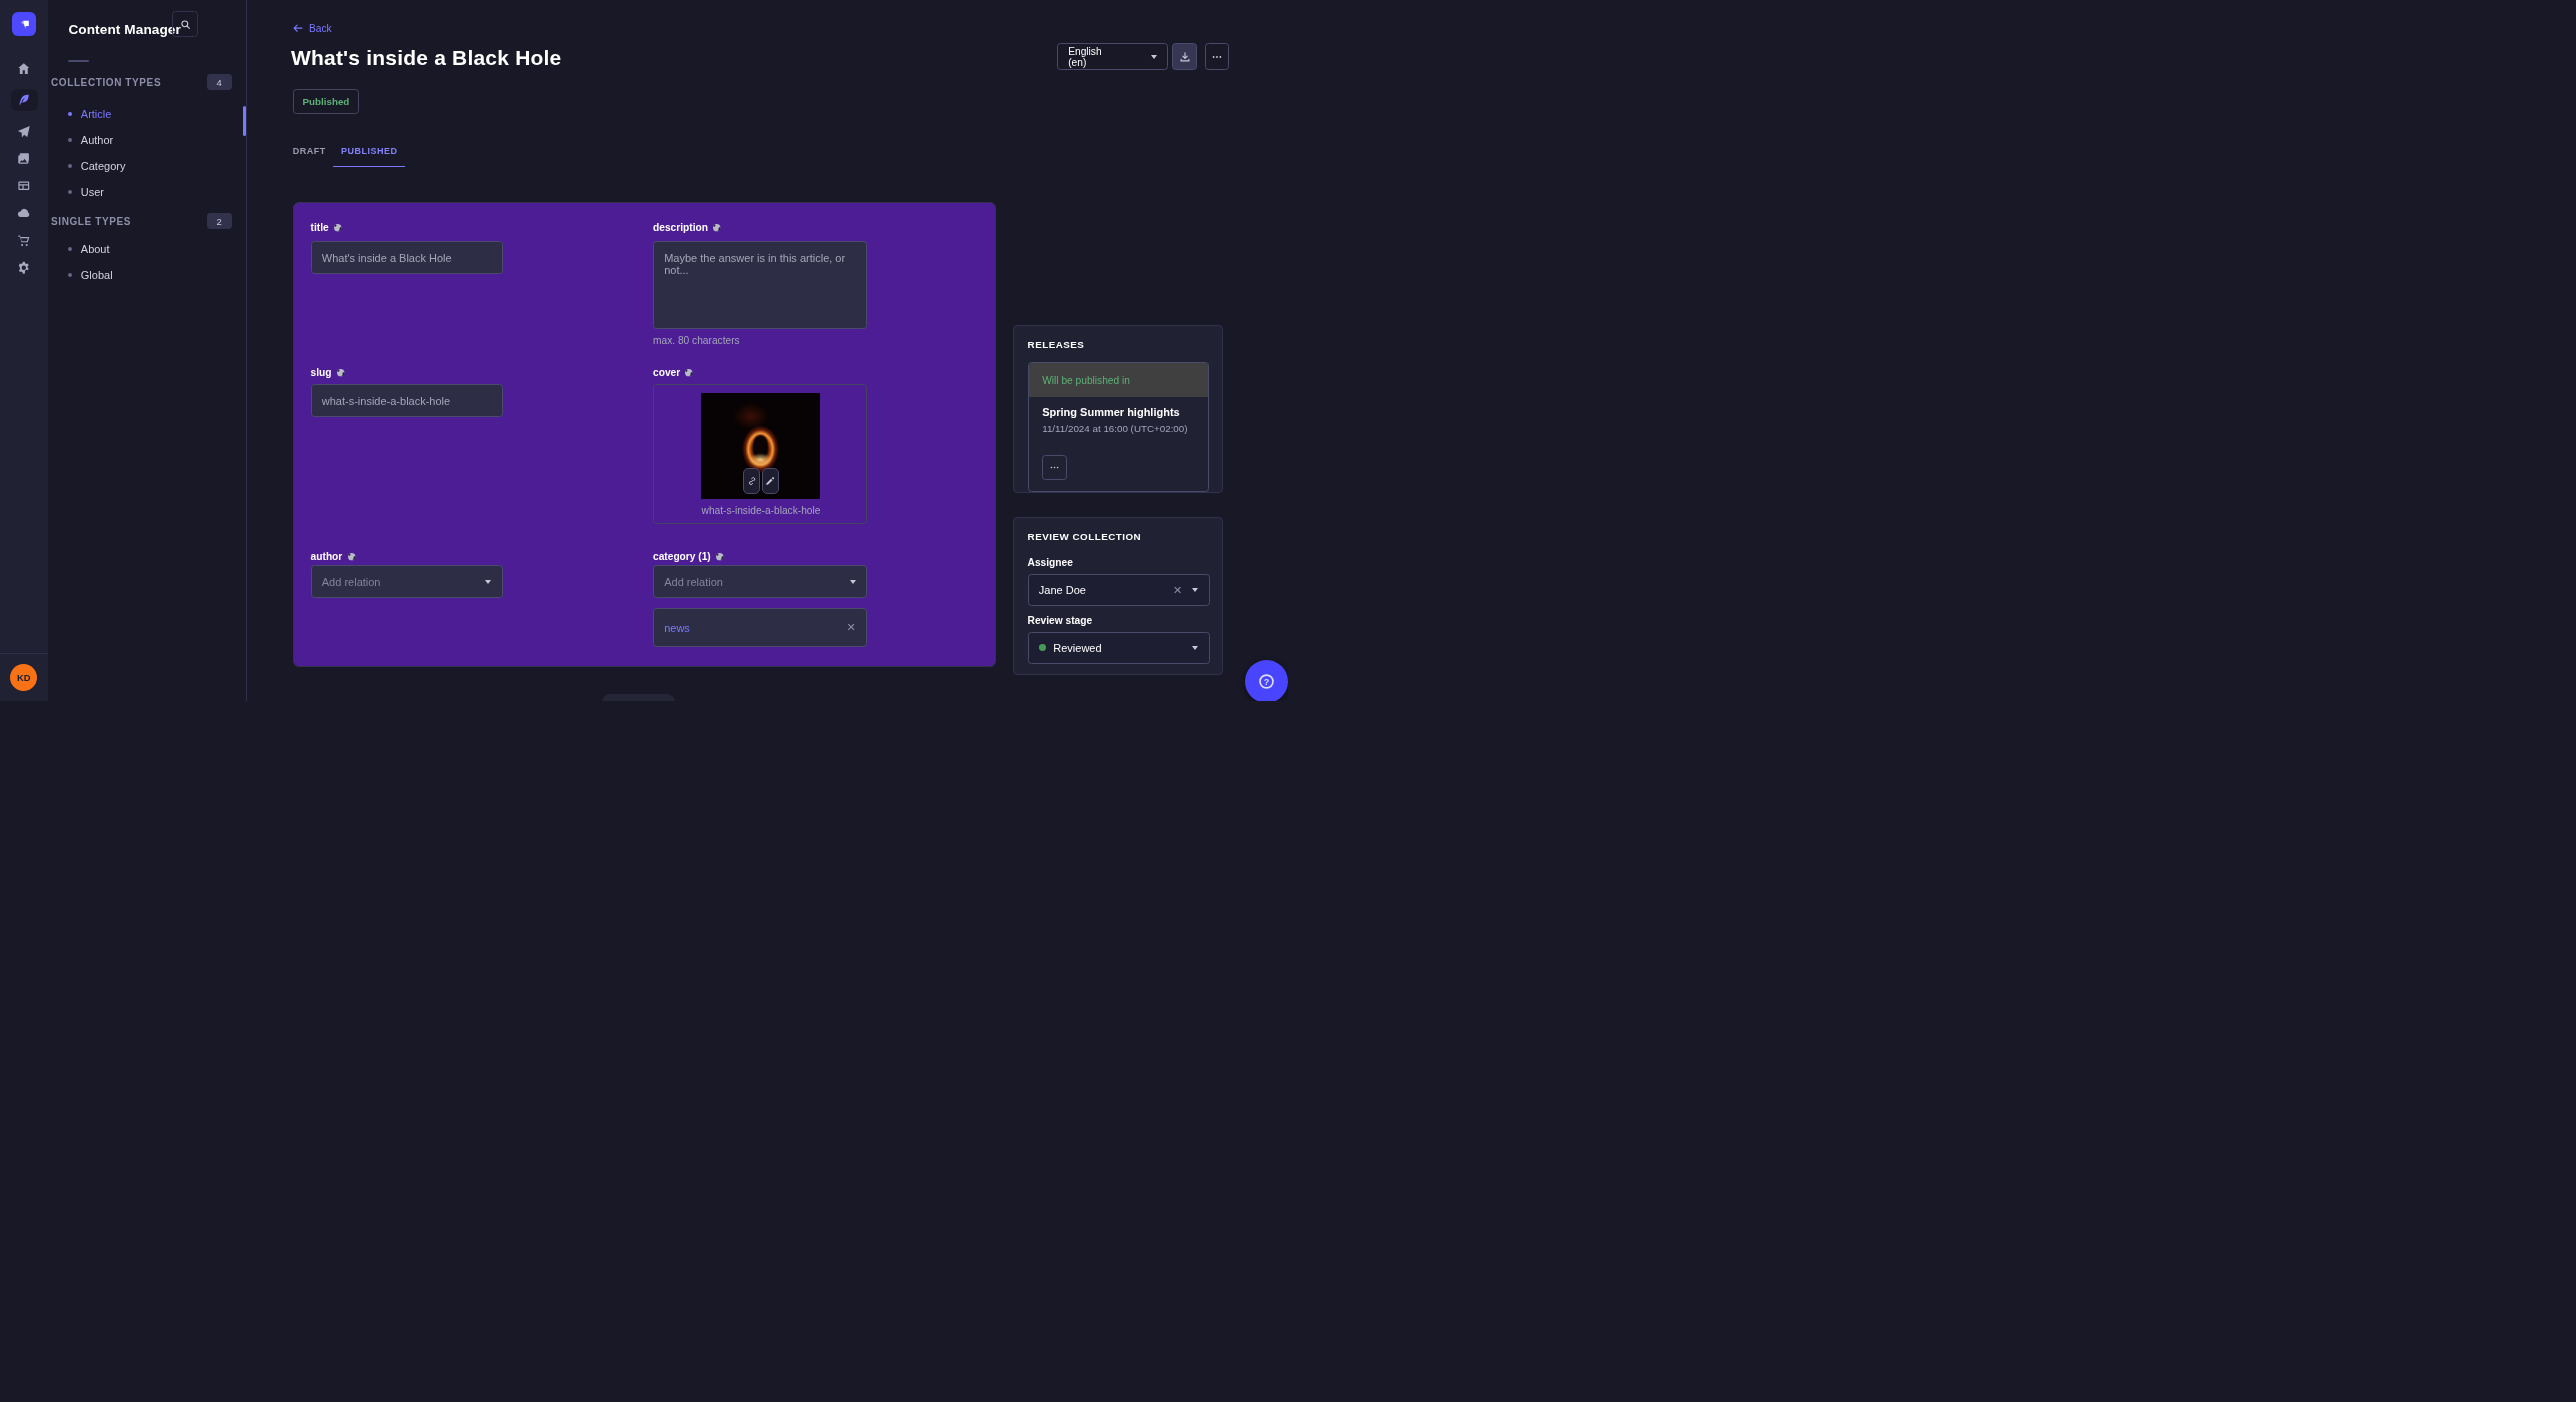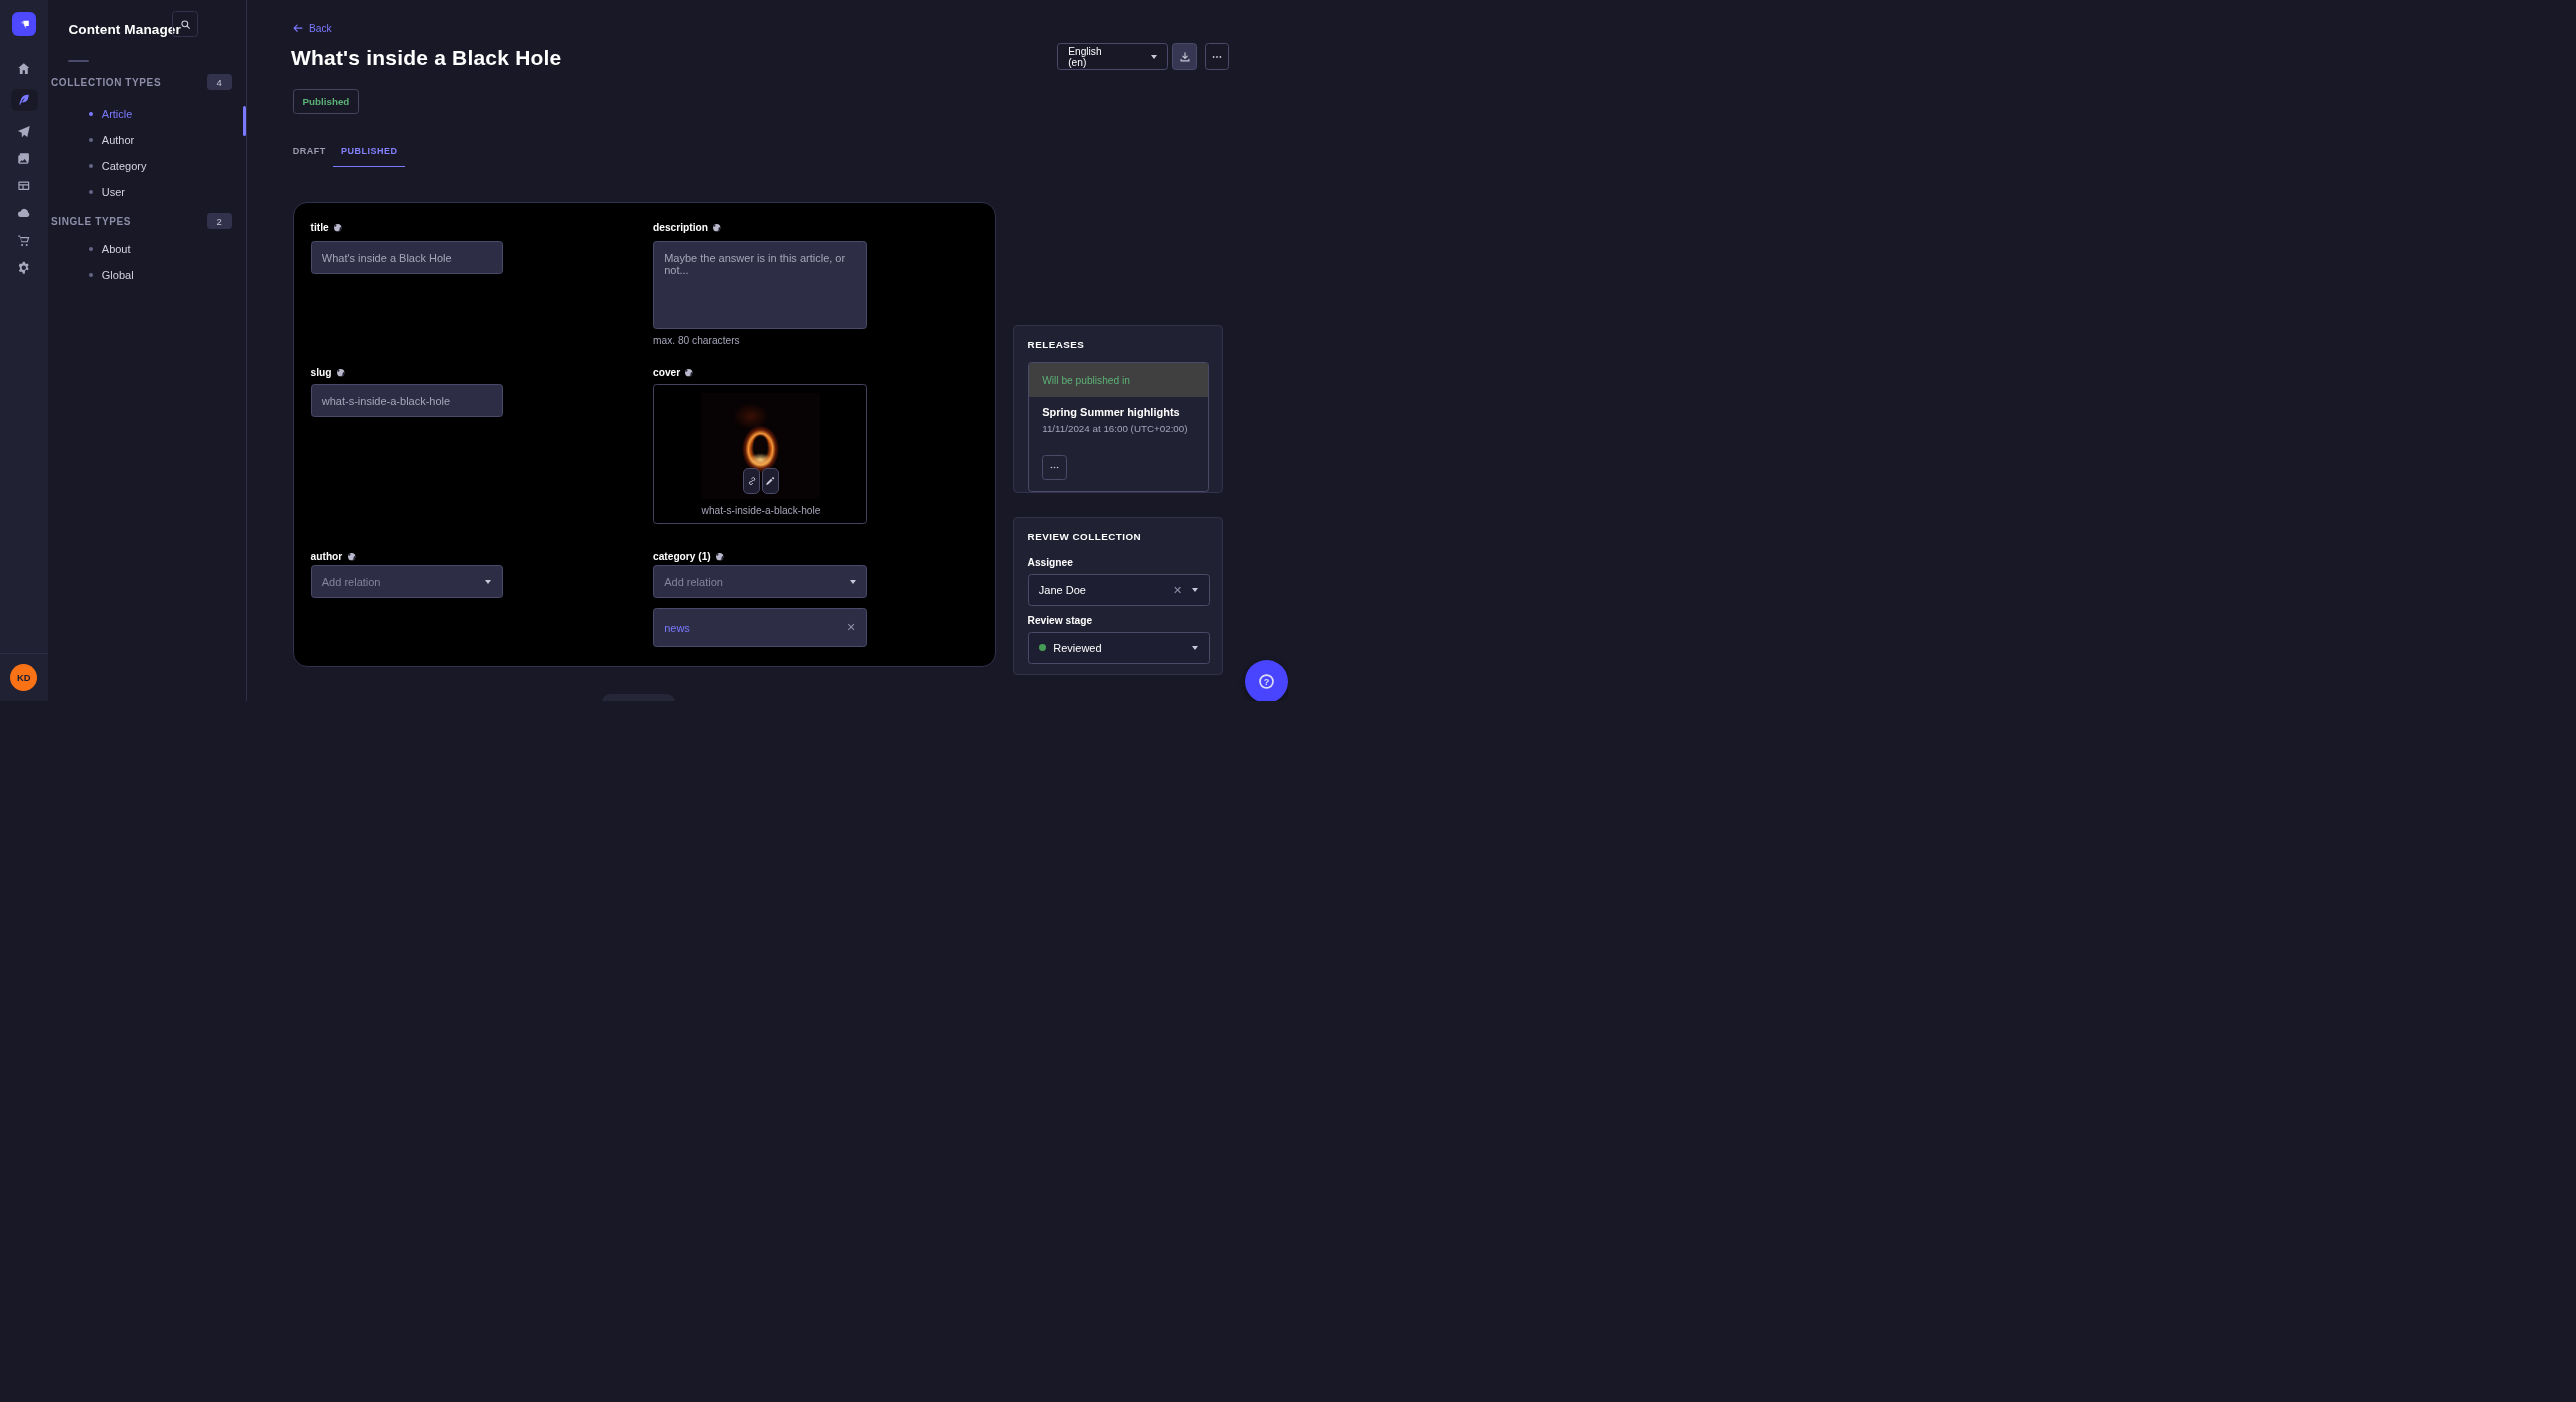--- a/index.html
+++ b/index.html
@@ -21,21 +21,21 @@
 
   
   .subnav{position:absolute;left:48px;top:0;width:198px;height:701px;background:#181826;border-right:0.9px solid #2f2f49;}
   .subnav-title{position:absolute;left:20.4px;top:22px;font-size:13.6px;font-weight:bold;letter-spacing:0.1px;}
   .search-btn{position:absolute;left:124px;top:11px;width:24px;height:24px;border:0.9px solid #32324d;border-radius:3.4px;
               background:transparent;display:flex;align-items:center;justify-content:center;cursor:pointer;color:#c9c9d9;}
   .subnav-divider{position:absolute;left:20.4px;top:60px;width:20.4px;height:1.7px;background:#4a4a6a;border-radius:1.7px;}
   .section-label{position:absolute;left:3px;font-size:10px;font-weight:bold;letter-spacing:0.6px;color:#8e8ea9;}
   .count-badge{position:absolute;right:14.5px;min-width:18px;height:16px;padding:0 3.4px;background:#32324d;border-radius:3.4px;
                color:#c9c9d9;font-size:9.4px;display:flex;align-items:center;justify-content:center;}
-  .nav-row{position:absolute;left:0;width:214px;height:25.6px;display:flex;align-items:center;padding-left:41px;box-sizing:border-box;
+  .nav-row{position:absolute;left:0;width:214px;height:25.6px;display:flex;align-items:center;padding-left:20px;box-sizing:border-box;
            cursor:pointer;font-size:11px;color:#d2d2e0;}
   .nav-row .bullet{width:4.3px;height:4.3px;border-radius:50%;background:#666687;margin-right:8.5px;flex:none;}
   .nav-row.active{color:#7b79ff;}
   .nav-row.active .bullet{background:#7b79ff;}
   .active-indicator{position:absolute;right:0px;top:106px;width:2.6px;height:30px;border-radius:1.7px;background:#7b79ff;}
 
   
   .main{position:absolute;left:245px;top:0;width:1043px;height:701px;}
   .back-link{position:absolute;left:47px;top:23px;display:flex;align-items:center;gap:6px;color:#7b79ff;
              font-size:10.2px;cursor:pointer;}
@@ -50,22 +50,22 @@
   .locale-select{position:absolute;left:812px;top:43px;width:111px;height:27px;border:0.9px solid #4a4a6a;border-radius:3.4px;
                  box-sizing:border-box;display:flex;align-items:center;padding:0 10.2px;font-size:10.2px;color:#fff;cursor:pointer;gap:31px;}
   .locale-select .caret{margin-left:auto;}
   .caret{width:0;height:0;border-left:3.8px solid transparent;border-right:3.8px solid transparent;border-top:4.7px solid #c8c8d8;}
   .icon-btn{position:absolute;top:43px;height:27px;border-radius:3.4px;border:0.9px solid #4a4a6a;box-sizing:border-box;
             display:flex;align-items:center;justify-content:center;color:#c9c9d9;cursor:pointer;background:transparent;}
   .dl-btn{left:927px;width:25px;background:#373754;}
   .more-btn-top{left:960px;width:24px;}
 
   
-  .form-card{position:absolute;left:48px;top:202px;width:703px;height:465px;background:#000000;
-             border:0.9px solid #32324d;border-radius:14px;box-sizing:border-box;}
+  .form-card{position:absolute;left:48px;top:202px;width:703px;height:465px;background:#4c1d95;
+             border:0.9px solid #32324d;border-radius:6px;box-sizing:border-box;}
   .field-label{position:absolute;display:flex;align-items:center;gap:4.3px;font-size:10.2px;font-weight:bold;color:#fff;}
   .text-input{position:absolute;height:33px;background:#2d2d46;border:0.9px solid #4a4a6a;border-radius:3.4px;box-sizing:border-box;
               color:#a5a5ba;font-size:11px;padding:0 10.2px;font-family:"Liberation Sans",sans-serif;outline:none;width:192px;}
   .text-area{position:absolute;background:#2d2d46;border:0.9px solid #4a4a6a;border-radius:3.4px;box-sizing:border-box;
              color:#a5a5ba;font-size:11px;padding:10.2px;font-family:"Liberation Sans",sans-serif;outline:none;resize:none;}
   .hint{position:absolute;font-size:10.2px;color:#a5a5ba;}
   .relation-select{position:absolute;height:33px;background:#2d2d46;border:0.9px solid #4a4a6a;border-radius:3.4px;box-sizing:border-box;
                    display:flex;align-items:center;padding:0 10.2px;font-size:11px;color:#84849c;cursor:pointer;}
   .relation-select .caret{margin-left:auto;}
   .cover-box{position:absolute;left:359px;top:181px;width:214px;height:140px;border:0.9px solid #44445f;border-radius:3.4px;box-sizing:border-box;}

